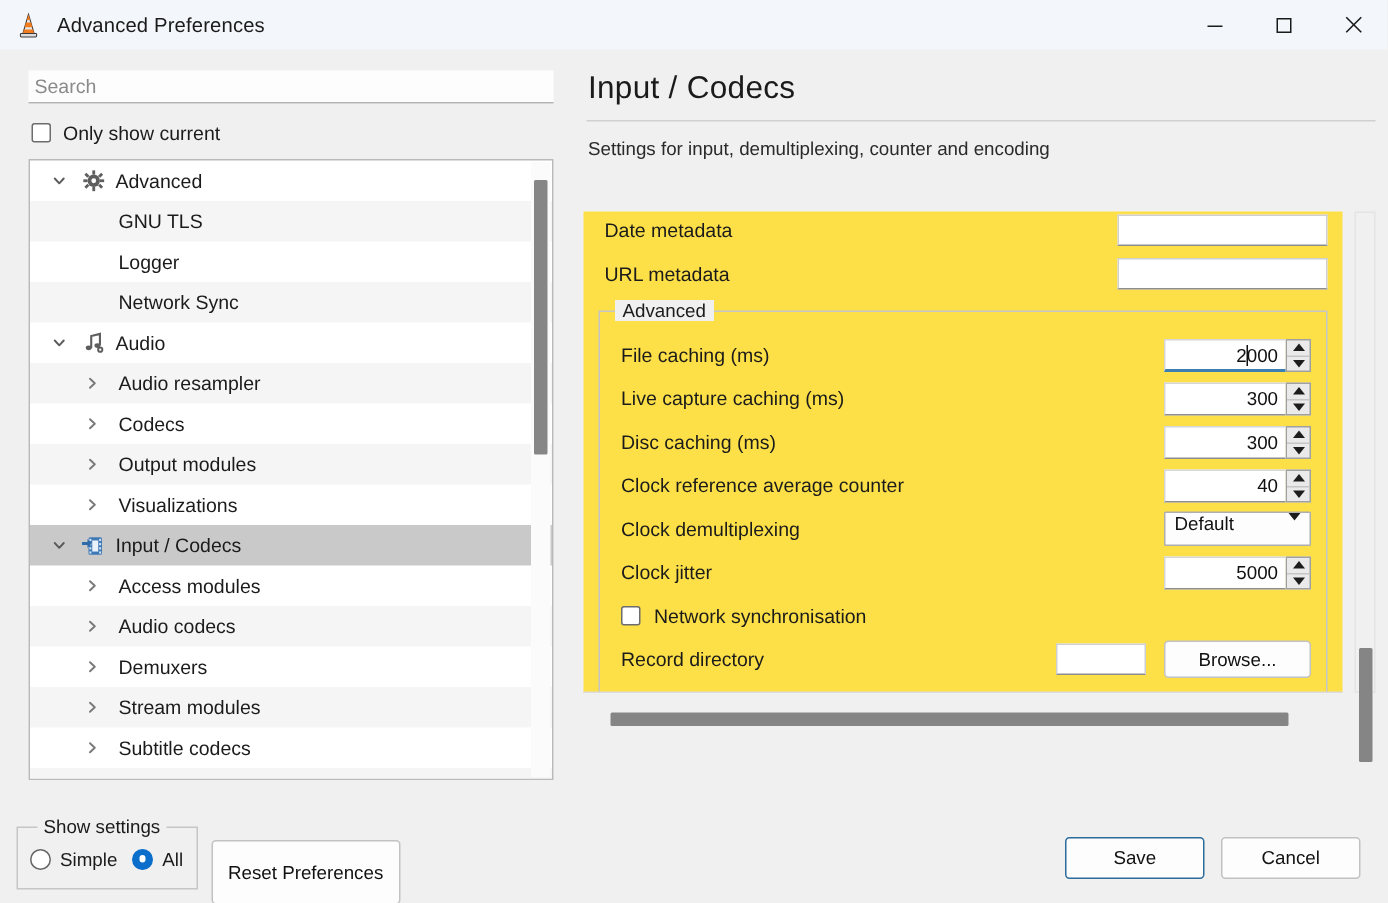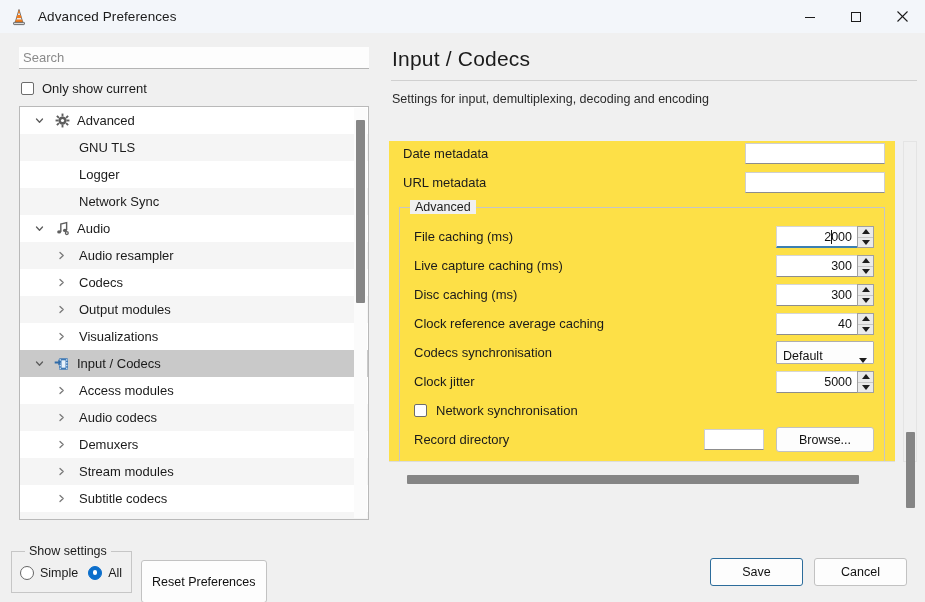--- a/index.html
+++ b/index.html
@@ -203,21 +203,21 @@
   .caret {
     display: inline-block; width: 1px; height: 14px;
     background: #111; vertical-align: -3px;
     margin: 0 -0.5px;
   }
 
   
   .combo {
     width: 98px; flex: 0 0 98px; height: 23px;
     background: #fdfdfd; border: 1px solid #aeaeae;
-    display: flex; align-items: flex-end;
+    display: flex; align-items: flex-start;
     padding: 0 6px; font-size: 12.5px; color: #111;
     border-radius: 1px;
   }
   .combo .cv { flex: 1 1 auto; }
   .combo .carr {
     width: 0; height: 0;
     border-left: 4.5px solid transparent;
     border-right: 4.5px solid transparent;
     border-top: 5px solid #1d1d1d;
   }
@@ -514,21 +514,21 @@
           </div>
         <div id="tree-sb">
           <div id="tree-sb-thumb"></div>
         </div>
       </div>
     </div>
 
     <div id="right">
       <div id="page-title">Input / Codecs</div>
       <div id="title-rule"></div>
-      <div id="page-desc">Settings for input, demultiplexing, decoding and encoding</div>
+      <div id="page-desc">Settings for input, demultiplexing, counter and encoding</div>
 
       <div id="scrollarea">
         <div id="scrollinner" style="top: -2px;">
           <div id="meta-rows">
               <div class="frm-row">
                 <div class="frm-label">Date metadata</div>
                 <input class="txtfield" type="text" style="">
               </div>
               <div class="frm-row">
                 <div class="frm-label">URL metadata</div>
@@ -574,35 +574,35 @@
                       <div class="spin-btn">
                         <span class="arrow-up"></span>
                       </div>
                       <div class="spin-btn">
                         <span class="arrow-dn"></span>
                       </div>
                     </div>
                   </div>
                 </div>
                 <div class="frm-row">
-                  <div class="frm-label">Clock reference average caching</div>
+                  <div class="frm-label">Clock reference average counter</div>
                   <div class="spin">
                     <div class="spin-in">40</div>
                     <div class="spin-btns">
                       <div class="spin-btn">
                         <span class="arrow-up"></span>
                       </div>
                       <div class="spin-btn">
                         <span class="arrow-dn"></span>
                       </div>
                     </div>
                   </div>
                 </div>
                 <div class="frm-row">
-                  <div class="frm-label">Codecs synchronisation</div>
+                  <div class="frm-label">Clock demultiplexing</div>
                   <div class="combo">
                     <span class="cv">Default</span>
                     <span class="carr"></span>
                   </div>
                 </div>
                 <div class="frm-row">
                   <div class="frm-label">Clock jitter</div>
                   <div class="spin">
                     <div class="spin-in">5000</div>
                     <div class="spin-btns">

